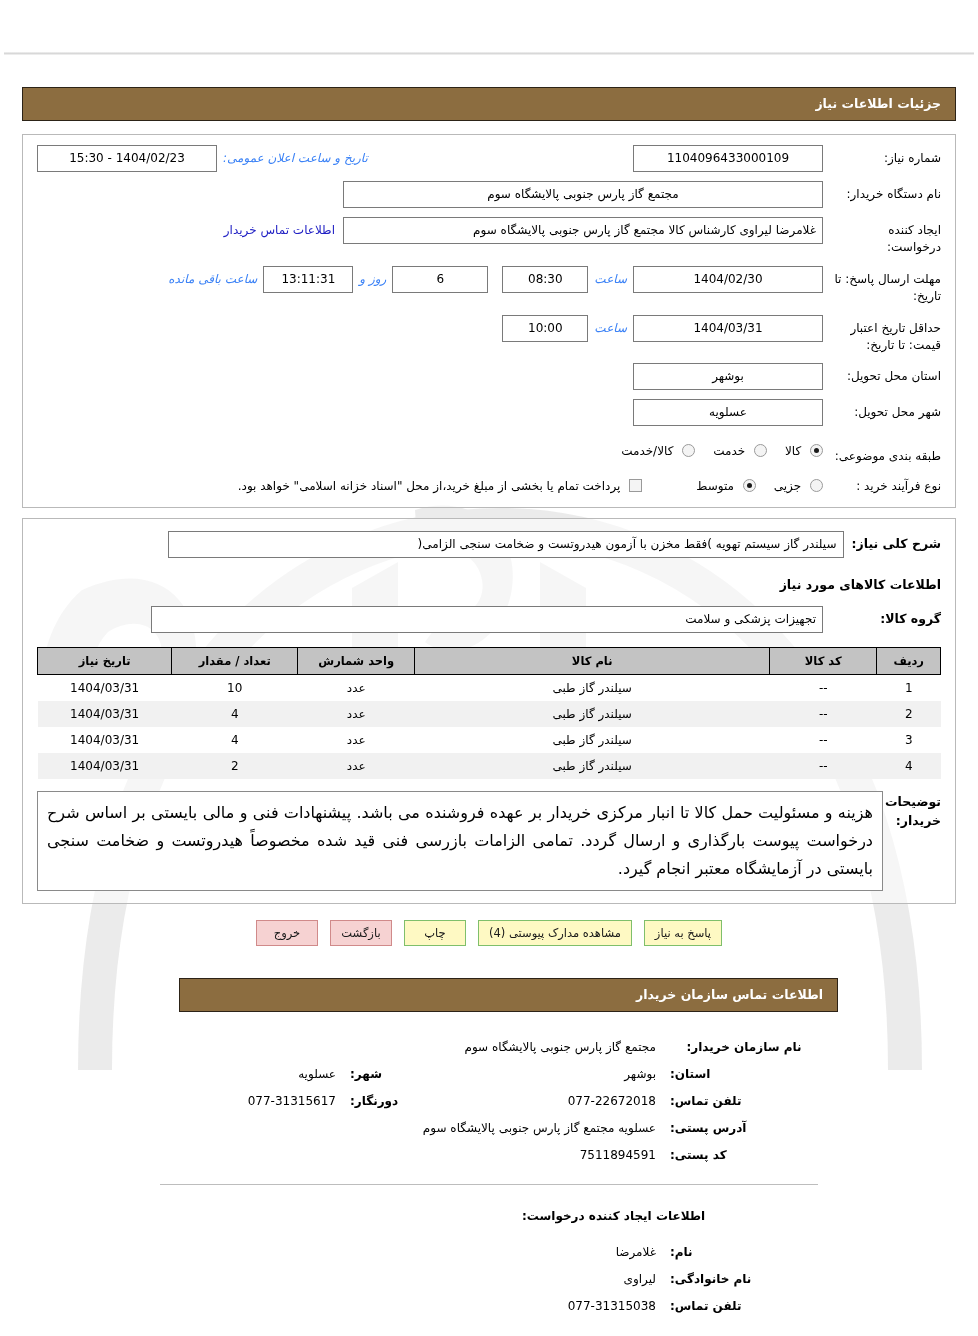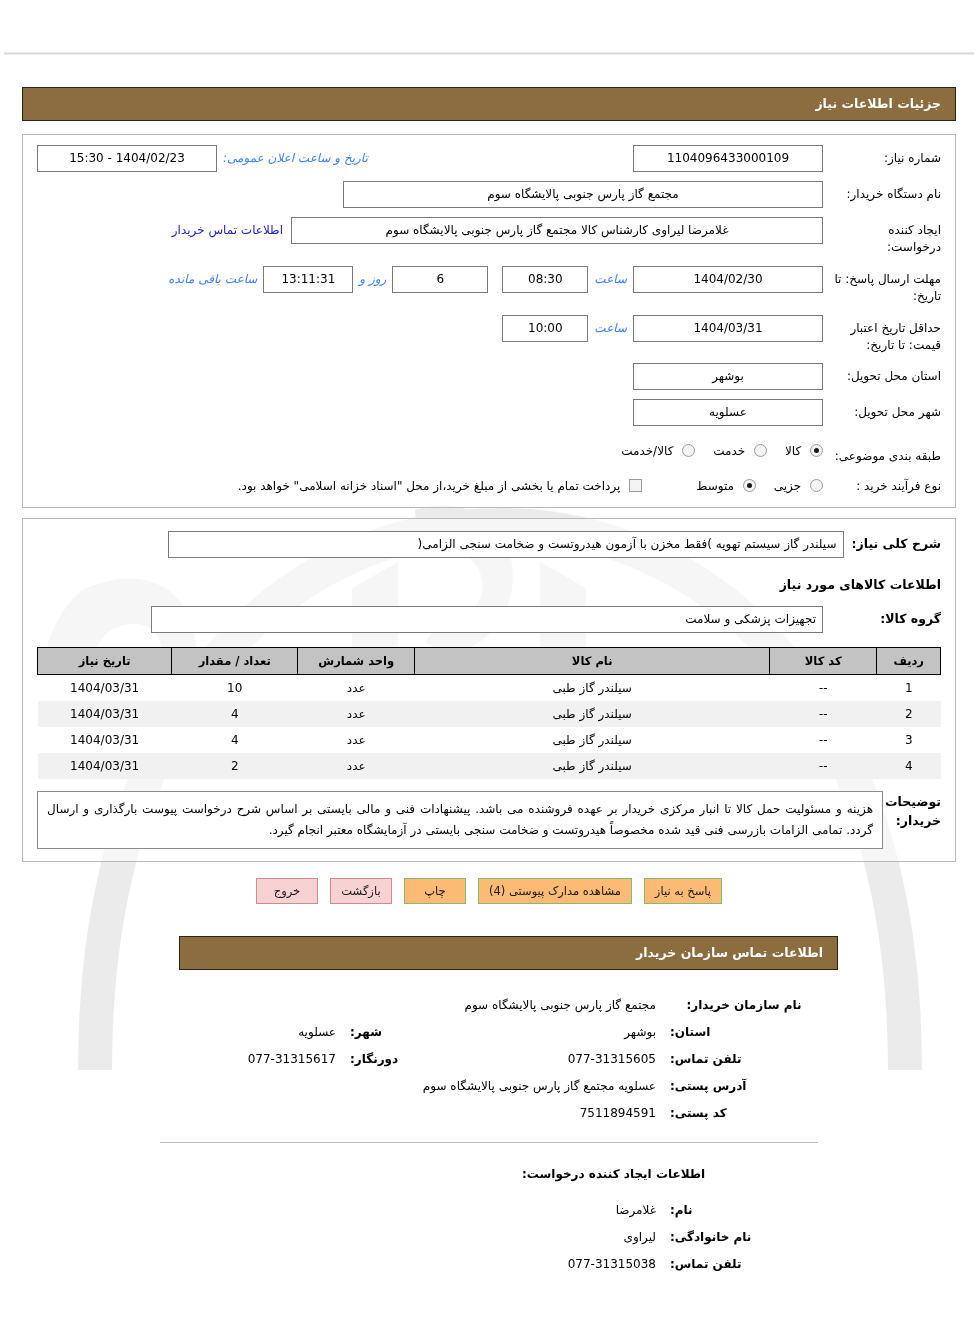--- a/index.html
+++ b/index.html
@@ -152,37 +152,37 @@
     color: #000;
     white-space: nowrap;
   }
   table.grid tbody tr:nth-child(odd)  { background: #ffffff; }
   table.grid tbody tr:nth-child(even) { background: #f1f1f1; }
 
   
   .notes-box {
     border: 1px solid #8a8a8a;
     background: #ffffff;
-    font-size: 12px;
+    font-size: 16px;
     line-height: 1.75;
     padding: 7px 9px;
     text-align: justify;
   }
 
   
   .btns { display: flex; justify-content: center; gap: 12px; margin-top: 16px; }
   .btn {
     font-size: 11.5px;
     padding: 5px 10px;
     min-width: 62px;
     text-align: center;
     cursor: pointer;
     white-space: nowrap;
   }
-  .btn.green { background: #fdba74; border: 1px solid #7fbf6b; color: #1a1a1a; }
+  .btn.green { background: #fef9c3; border: 1px solid #7fbf6b; color: #1a1a1a; }
   .btn.pink  { background: #f6d2d2; border: 1px solid #d08a8a; color: #1a1a1a; }
 
   
   .c-row { display: flex; margin-bottom: 13px; font-size: 12px; }
   .c-lbl { font-weight: bold; text-align: left; white-space: nowrap; }
   .c-val { padding-right: 14px; white-space: nowrap; }
   .hr { border: none; border-top: 1px solid #bdbdbd; margin: 22px 0 0 0; }
 </style>
 </head>
 <body>
@@ -223,21 +223,21 @@
       <div class="box" style="width:180px;">1404/02/23 - 15:30</div>
     </div>
 
     <div class="row" style="margin-bottom:9px;">
       <div class="lbl lbl-w">نام دستگاه خریدار:</div>
       <div class="box" style="width:480px;">مجتمع گاز پارس جنوبی پالایشگاه سوم</div>
     </div>
 
     <div class="row" style="margin-bottom:9px;">
       <div class="lbl lbl-w">ایجاد کننده درخواست:</div>
-      <div class="box" style="width:532px;">غلامرضا لیراوی کارشناس کالا مجتمع گاز پارس جنوبی پالایشگاه سوم</div>
+      <div class="box" style="width:480px;text-align:right;">غلامرضا لیراوی کارشناس کالا مجتمع گاز پارس جنوبی پالایشگاه سوم</div>
       <div class="link">اطلاعات تماس خریدار</div>
     </div>
 
     <div class="row" style="margin-bottom:9px;">
       <div class="lbl lbl-w">مهلت ارسال پاسخ: تا تاریخ:</div>
       <div class="box" style="width:190px;">1404/02/30</div>
       <div class="inline-txt">ساعت</div>
       <div class="box" style="width:86px;">08:30</div>
       <div class="box" style="width:96px; margin-right:14px;">6</div>
       <div class="inline-txt">روز و</div>
@@ -383,21 +383,21 @@
 
     <div class="c-row">
       <div class="c-lbl" style="width:148px;">استان:</div>
       <div class="c-val" style="width:170px;">بوشهر</div>
       <div class="c-lbl" style="width:150px;">شهر:</div>
       <div class="c-val">عسلویه</div>
     </div>
 
     <div class="c-row">
       <div class="c-lbl" style="width:148px;">تلفن تماس:</div>
-      <div class="c-val" style="width:170px;">077-31315605</div>
+      <div class="c-val" style="width:170px;">077-22672018</div>
       <div class="c-lbl" style="width:150px;">دورنگار:</div>
       <div class="c-val">077-31315617</div>
     </div>
 
     <div class="c-row">
       <div class="c-lbl" style="width:148px;">آدرس پستی:</div>
       <div class="c-val">عسلویه مجتمع گاز پارس جنوبی پالایشگاه سوم</div>
     </div>
 
     <div class="c-row">

